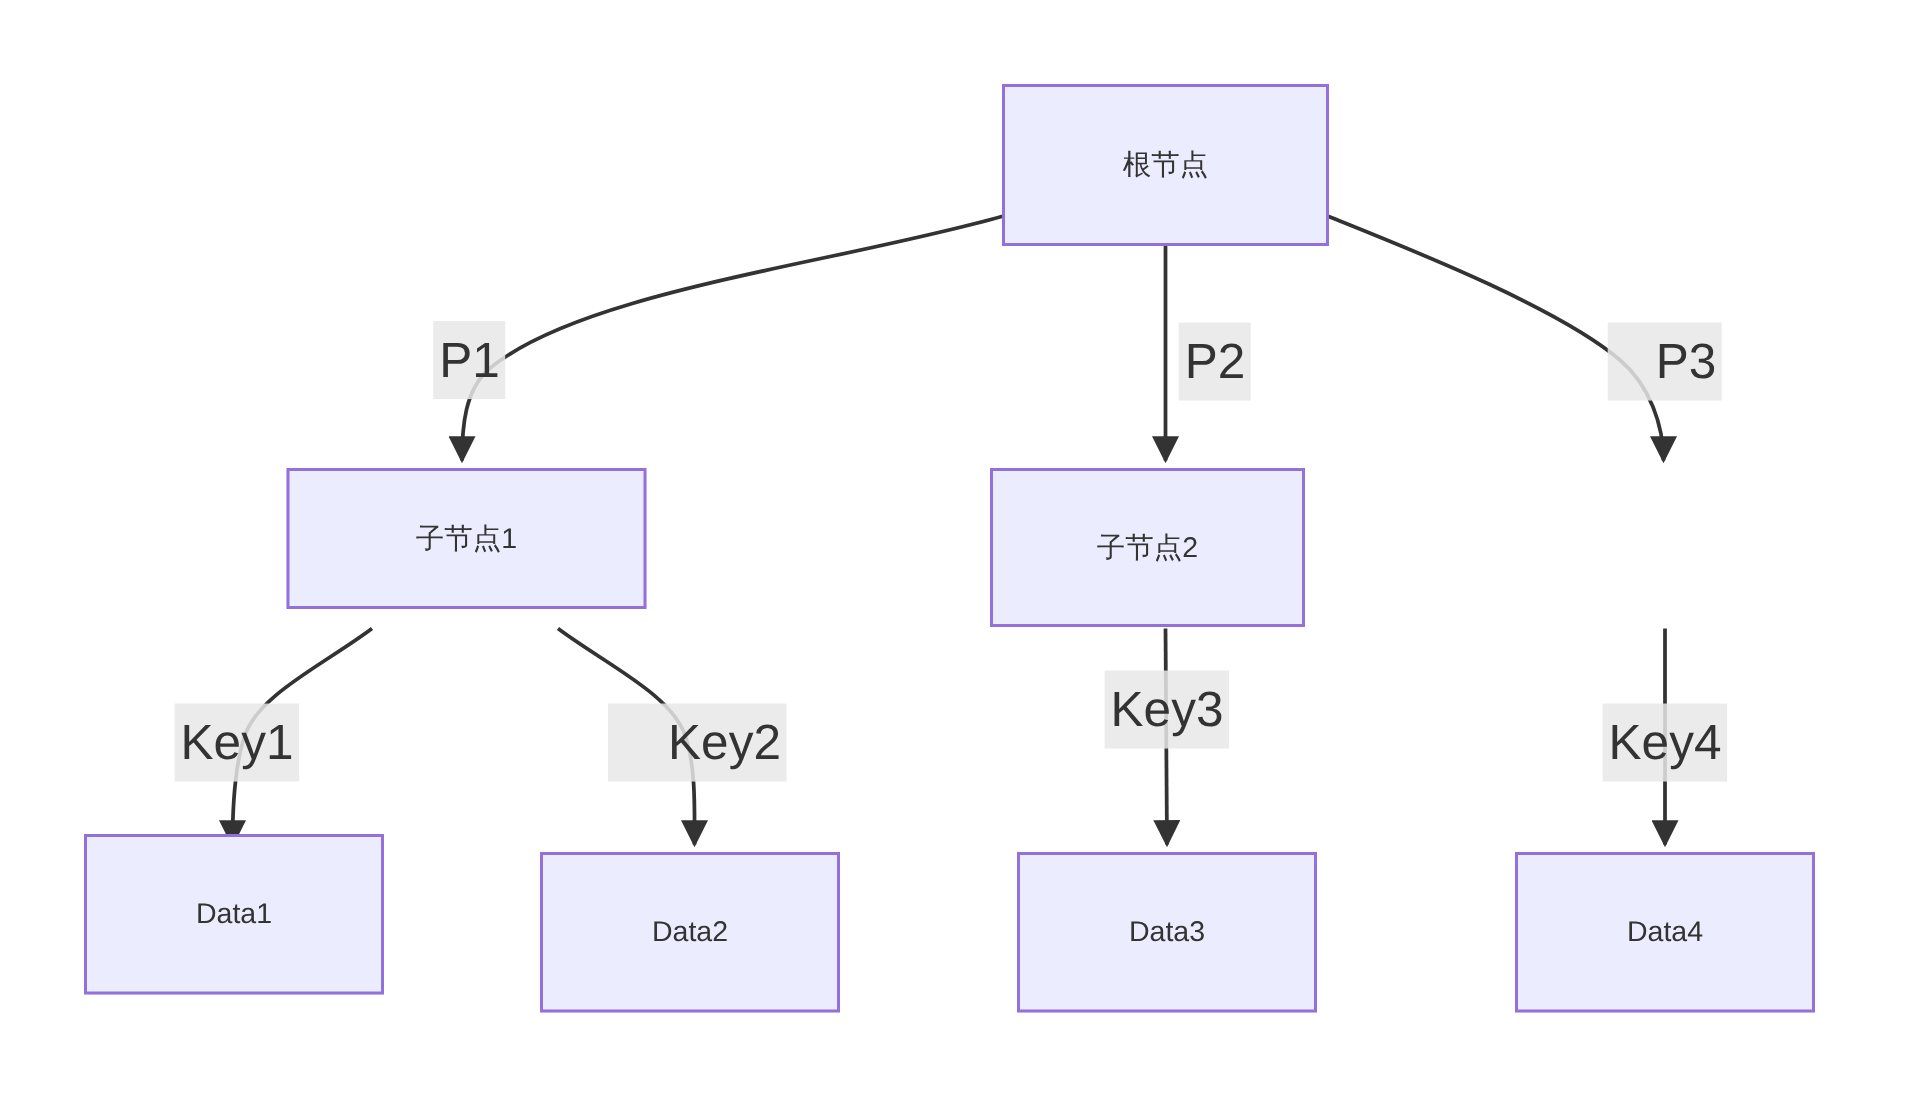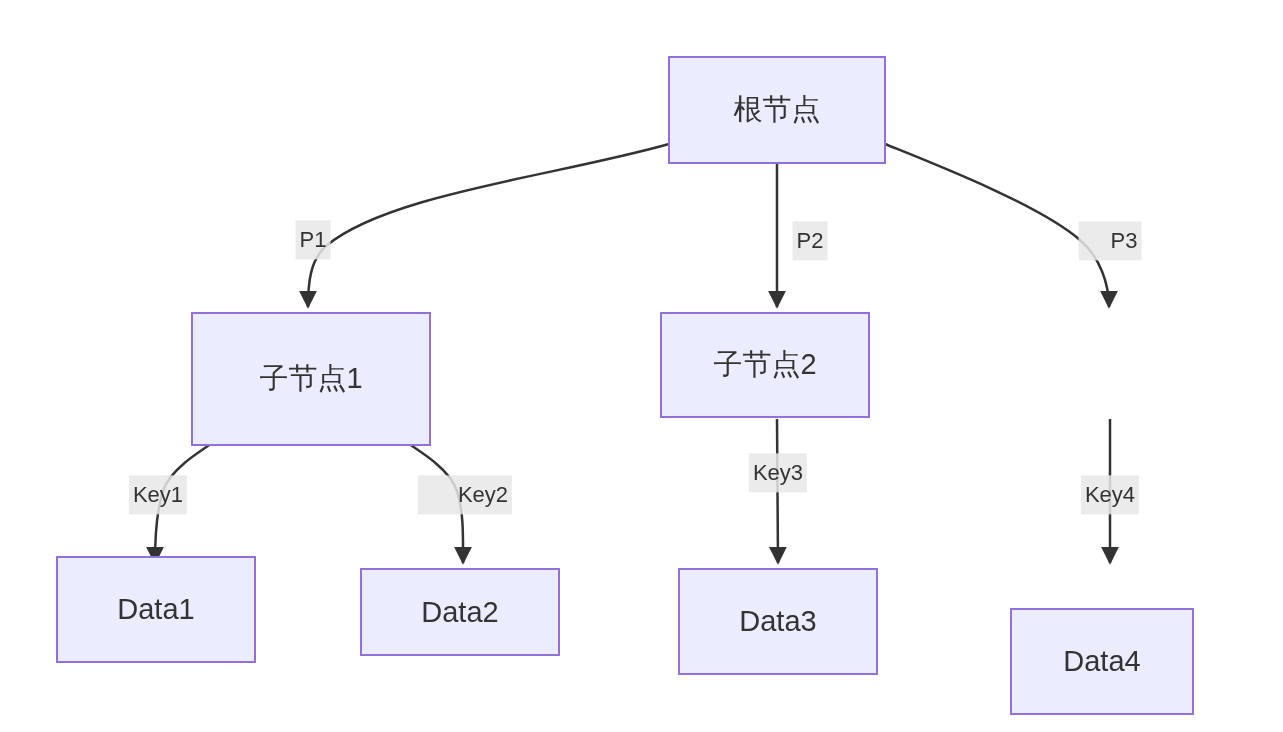--- a/index.html
+++ b/index.html
@@ -26,32 +26,32 @@
     fill: none;
     stroke: #333333;
     stroke-width: 2.5px;
   }
   .node {
     position: absolute;
     box-sizing: border-box;
     background: #ECECFF;
     border: 2px solid #9370DB;
     color: #333333;
-    font-size: 29px;
+    font-size: 19px;
     display: flex;
     align-items: center;
     justify-content: center;
     text-align: center;
   }
   .edge-label {
     position: absolute;
     transform: translate(-50%, -50%);
     background: rgba(232, 232, 232, 0.85);
     color: #333333;
-    font-size: 22px;
+    font-size: 33px;
     line-height: 1.15;
     padding: 7px 4px;
     white-space: nowrap;
   }
 </style>
 </head>
 <body>
 
 <div class="canvas">
 
@@ -68,42 +68,42 @@
     <path class="edge" marker-end="url(#arrowhead)" d="M 248 419 C 216 443, 172 463, 163 491 C 156 512, 155 540, 155 563"></path>
     <path class="edge" marker-end="url(#arrowhead)" d="M 372 419 C 404 443, 448 463, 457 491 C 464 512, 463 540, 463 563"></path>
     <path class="edge" marker-end="url(#arrowhead)" d="M 777 419 L 778 563"></path>
     <path class="edge" marker-end="url(#arrowhead)" d="M 1110 419 L 1110 563"></path>
   </svg>
 
   <div class="node" style="left:668px; top:56px; width:218px; height:108px;">
     <span>根节点</span>
   </div>
 
-  <div class="node" style="left:191px; top:312px; width:240px; height:134px;text-align:right;">
+  <div class="node" style="left:191px; top:312px; width:240px; height:94px;text-align:right;">
     <span>子节点1</span>
   </div>
 
   <div class="node" style="left:660px; top:312px; width:210px; height:106px;">
     <span>子节点2</span>
   </div>
 
 
   <div class="node" style="left:56px; top:556px; width:200px; height:107px;">
     <span>Data1</span>
   </div>
 
-  <div class="node" style="left:360px; top:568px; width:200px; height:88px;">
+  <div class="node" style="left:360px; top:568px; width:200px; height:107px;">
     <span>Data2</span>
   </div>
 
   <div class="node" style="left:678px; top:568px; width:200px; height:107px;">
     <span>Data3</span>
   </div>
 
-  <div class="node" style="left:1010px; top:568px; width:184px; height:107px;margin-top:40px;">
+  <div class="node" style="left:1010px; top:568px; width:200px; height:107px;">
     <span>Data4</span>
   </div>
 
   <div class="edge-label" style="left:313px; top:240px;">P1</div>
   <div class="edge-label" style="left:778px; top:241px;margin-left:32px;">P2</div>
   <div class="edge-label" style="left:1110px; top:241px;padding-left:32px;">P3</div>
   <div class="edge-label" style="left:158px; top:495px;">Key1</div>
   <div class="edge-label" style="left:465px; top:495px;padding-left:40px;">Key2</div>
   <div class="edge-label" style="left:778px; top:473px;">Key3</div>
   <div class="edge-label" style="left:1110px; top:495px;">Key4</div>

